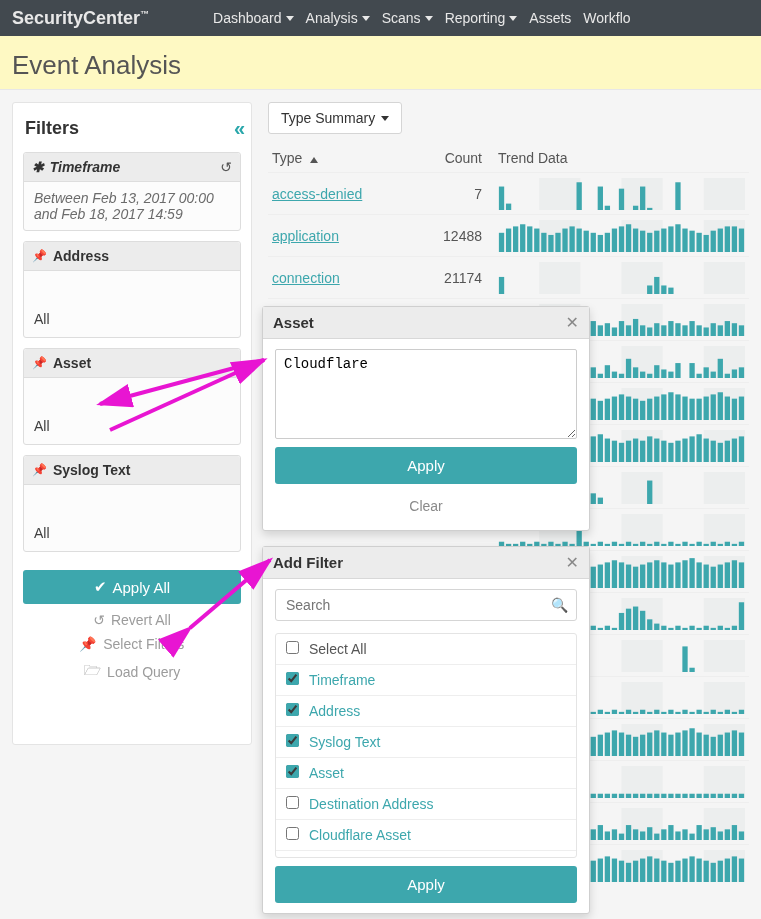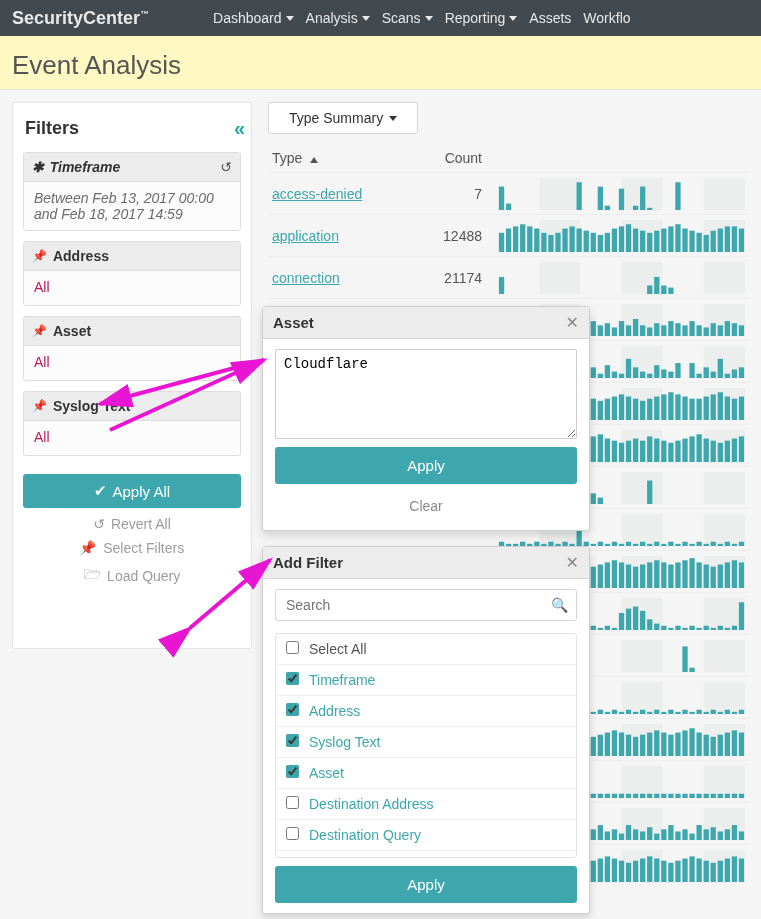--- a/index.html
+++ b/index.html
@@ -32,29 +32,29 @@
   .main { display: flex; gap: 16px; padding: 12px; align-items: flex-start;}
   
   .sidebar { width: 240px; background:#fff; border:1px solid #e4e4e4; border-radius:3px; padding:10px 10px 60px 10px; display:flex; flex-direction:column; gap:10px;}
   .sidebar-header { display:flex; align-items:center; justify-content:space-between; padding:4px 2px 2px 2px; }
   .sidebar-header h2 { font-size:18px; font-weight:700; }
   .collapse-icon { color:#2aa7ab; font-weight:700; font-size:20px; cursor:pointer; letter-spacing:-6px; }
   .filter-card { border:1px solid #ddd; border-radius:3px; background:#fcfcfc; }
   .filter-card-head { display:flex; align-items:center; gap:6px; background:#ececec; padding:6px 8px; font-weight:700; font-style:italic; border-bottom:1px solid #ddd; border-radius:3px 3px 0 0;}
   .filter-card-head.normal { font-style: normal; }
   .filter-card-body { padding:8px 10px; color:#6b6b6b; font-style:italic; min-height:34px;}
-  .filter-card-body.normal { font-style:normal; color:#be185d;}
+  .filter-card-body.normal { font-style:normal; color:#404040;margin-top:32px;}
   .pin { font-size:12px;}
   .revert-sm { color:#555; cursor:pointer; margin-left:auto; font-weight:normal; font-style:normal;}
   .action-list { margin-top:8px; display:flex; flex-direction:column; gap:8px; align-items:center;}
   .btn-primary { width:100%; background:#3da7ad; color:#fff; border:0; border-radius:3px; padding:8px 0; font-size:15px; cursor:pointer; display:flex; justify-content:center; align-items:center; gap:6px;}
   .action-link { color:#9c9c9c; font-size:14px; cursor:pointer; display:flex; align-items:center; gap:6px;}
   
   .content { flex:1; min-width:0; }
-  .view-dropdown { display:inline-flex; align-items:center; gap:6px; background:#fff; border:1px solid #d5d5d5; border-radius:3px; padding:7px 20px; color:#333; cursor:pointer; }
+  .view-dropdown { display:inline-flex; align-items:center; gap:6px; background:#fff; border:1px solid #d5d5d5; border-radius:3px; padding:7px 12px; color:#333; cursor:pointer; }
   .table-wrap { margin-top:16px; }
   .table-head { display:flex; color:#555; font-size:14px; padding:0 4px 6px 4px;}
   .col-type { width:150px;}
   .col-count { width:60px; text-align:right;}
   .col-trend { flex:1; padding-left:16px; }
   .table-row { display:flex; align-items:center; border-top:1px solid #eee; padding:4px 4px; height:42px;}
   .table-row .col-type { color:#3da7ad; text-decoration:underline; cursor:pointer; overflow:hidden; text-overflow:ellipsis; white-space:nowrap;}
   .table-row .col-count { color:#555;}
   .spark { flex:1; height:32px; padding-left:16px; position:relative; }
   .spark svg { display:block; width:100%; height:100%; }
@@ -200,20 +200,21 @@
       <span class="caret-down"></span>
     </div>
 
     <div class="table-wrap">
       <div class="table-head">
         <div class="col-type">
           <span>Type</span>
           <span class="sort-caret"></span>
         </div>
         <div class="col-count">Count</div>
+        <div class="col-trend">Trend Data</div>
       </div>
       <div id="table-body">
           <div class="table-row">
             <div class="col-type">access-denied</div>
             <div class="col-count">7</div>
             <div class="spark">
               <svg viewBox="0 0 280 30" preserveAspectRatio="none">
                 <g class="spark-bg">
                   <rect class="band" x="46.666666666666664" y="0" width="46.666666666666664" height="30"></rect>
                   <rect class="band" x="140" y="0" width="46.666666666666664" height="30"></rect>
@@ -1106,21 +1107,21 @@
         <label class="filter-option">
           <input type="checkbox" checked="" style="">
           <span>Asset</span>
         </label>
         <label class="filter-option">
           <input type="checkbox" style="">
           <span>Destination Address</span>
         </label>
         <label class="filter-option">
           <input type="checkbox" style="">
-          <span>Destination Query</span>
+          <span>Cloudflare Asset</span>
         </label>
         <label class="filter-option"></label>
       </div>
     <button class="btn-wide">Apply</button>
   </div>
 </div>
 
 <svg class="arrow" style="left:0;top:0;" width="761" height="919">
   <defs>
     <marker id="ah" markerWidth="10" markerHeight="10" refX="8" refY="3" orient="auto">

